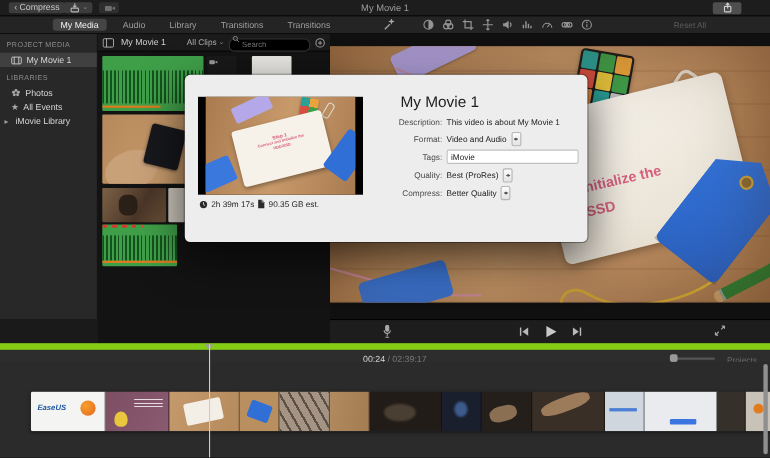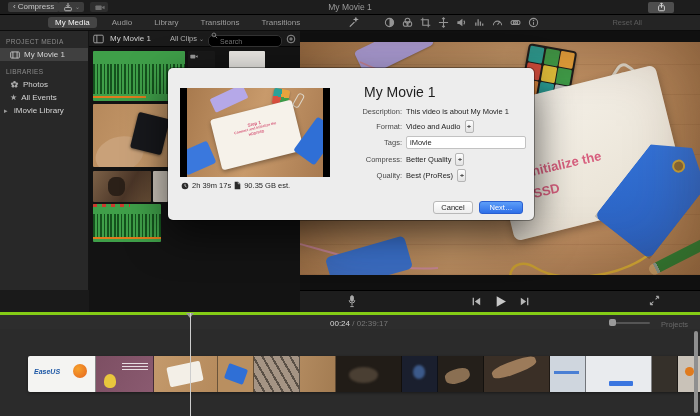--- a/index.html
+++ b/index.html
@@ -87,21 +87,21 @@
   .btag2{position:absolute;left:28px;top:204px;width:82px;height:34px;background:#3a78dd;border-radius:5px;transform:rotate(-16deg);}
   .pencil{position:absolute;left:346px;top:208px;width:70px;height:11px;transform:rotate(-27deg);border-radius:5px;
           background:linear-gradient(90deg,#caa06a 0 9%,#8a9c90 9% 13%,#2f7c33 13%);}
   .strings{position:absolute;inset:0;pointer-events:none;}
   
   .playback{position:absolute;left:300px;top:290px;width:400px;height:22px;background:#1d1d1d;border-top:1px solid #000;}
   .pb-mic{position:absolute;left:46px;top:4px;}
   .pb-center{position:absolute;left:0;right:0;top:4px;display:flex;justify-content:center;gap:12px;align-items:center;}
   .pb-fs{position:absolute;right:40px;top:4px;}
   
-  .tl-header{position:absolute;left:0;top:312px;right:0;height:17px;background:#2d2d2d;border-top:3px solid #84cc16;}
+  .tl-header{position:absolute;left:0;top:312px;right:0;height:17px;background:#2d2d2d;border-top:6px solid #84cc16;}
   .timecode{position:absolute;left:330px;top:4px;font-size:8px;color:#d8d8d8;}
   .timecode .dim{color:#787878;}
   .zoom-slider{position:absolute;right:50px;top:7px;width:40px;height:2px;background:#555;border-radius:1px;}
   .zoom-thumb{position:absolute;left:-1px;top:-3px;width:7px;height:7px;background:#9a9a9a;border-radius:2px;}
   .settings{position:absolute;right:12px;top:4.5px;font-size:7.5px;color:#6a6a6a;}
   
   .timeline{position:absolute;left:0;top:329px;right:0;bottom:0;background:#2b2b2b;}
   .filmstrip{position:absolute;left:28px;top:27px;height:36px;display:flex;border-radius:2px;overflow:hidden;box-shadow:0 1px 3px rgba(0,0,0,.4);}
   .fr{height:100%;position:relative;border-right:1px solid rgba(0,0,0,.45);flex:0 0 auto;overflow:hidden;}
   .fr-easeus{background:#f4f4f2;}
@@ -531,30 +531,26 @@
       <div class="drow">
         <span class="dlabel">Format:</span>
         <span class="dval">Video and Audio</span>
         <span class="stepper"></span>
       </div>
       <div class="drow">
         <span class="dlabel">Tags:</span>
         <input class="dinput" value="iMovie" style="">
       </div>
       <div class="drow">
+        <span class="dlabel">Quality:</span>
+        <span class="dval">Best (ProRes)</span>
+        <span class="stepper"></span>
+      </div>
+      <div class="drow">
         <span class="dlabel">Compress:</span>
         <span class="dval">Better Quality</span>
         <span class="stepper"></span>
       </div>
-      <div class="drow">
-        <span class="dlabel">Quality:</span>
-        <span class="dval">Best (ProRes)</span>
-        <span class="stepper"></span>
-      </div>
-    </div>
-
-    <div class="dlg-buttons">
-      <button class="btn-cancel">Cancel</button>
-      <button class="btn-next">Next…</button>
-    </div>
+    </div>
+
   </div>
 
 </div>
 
 </body></html>

